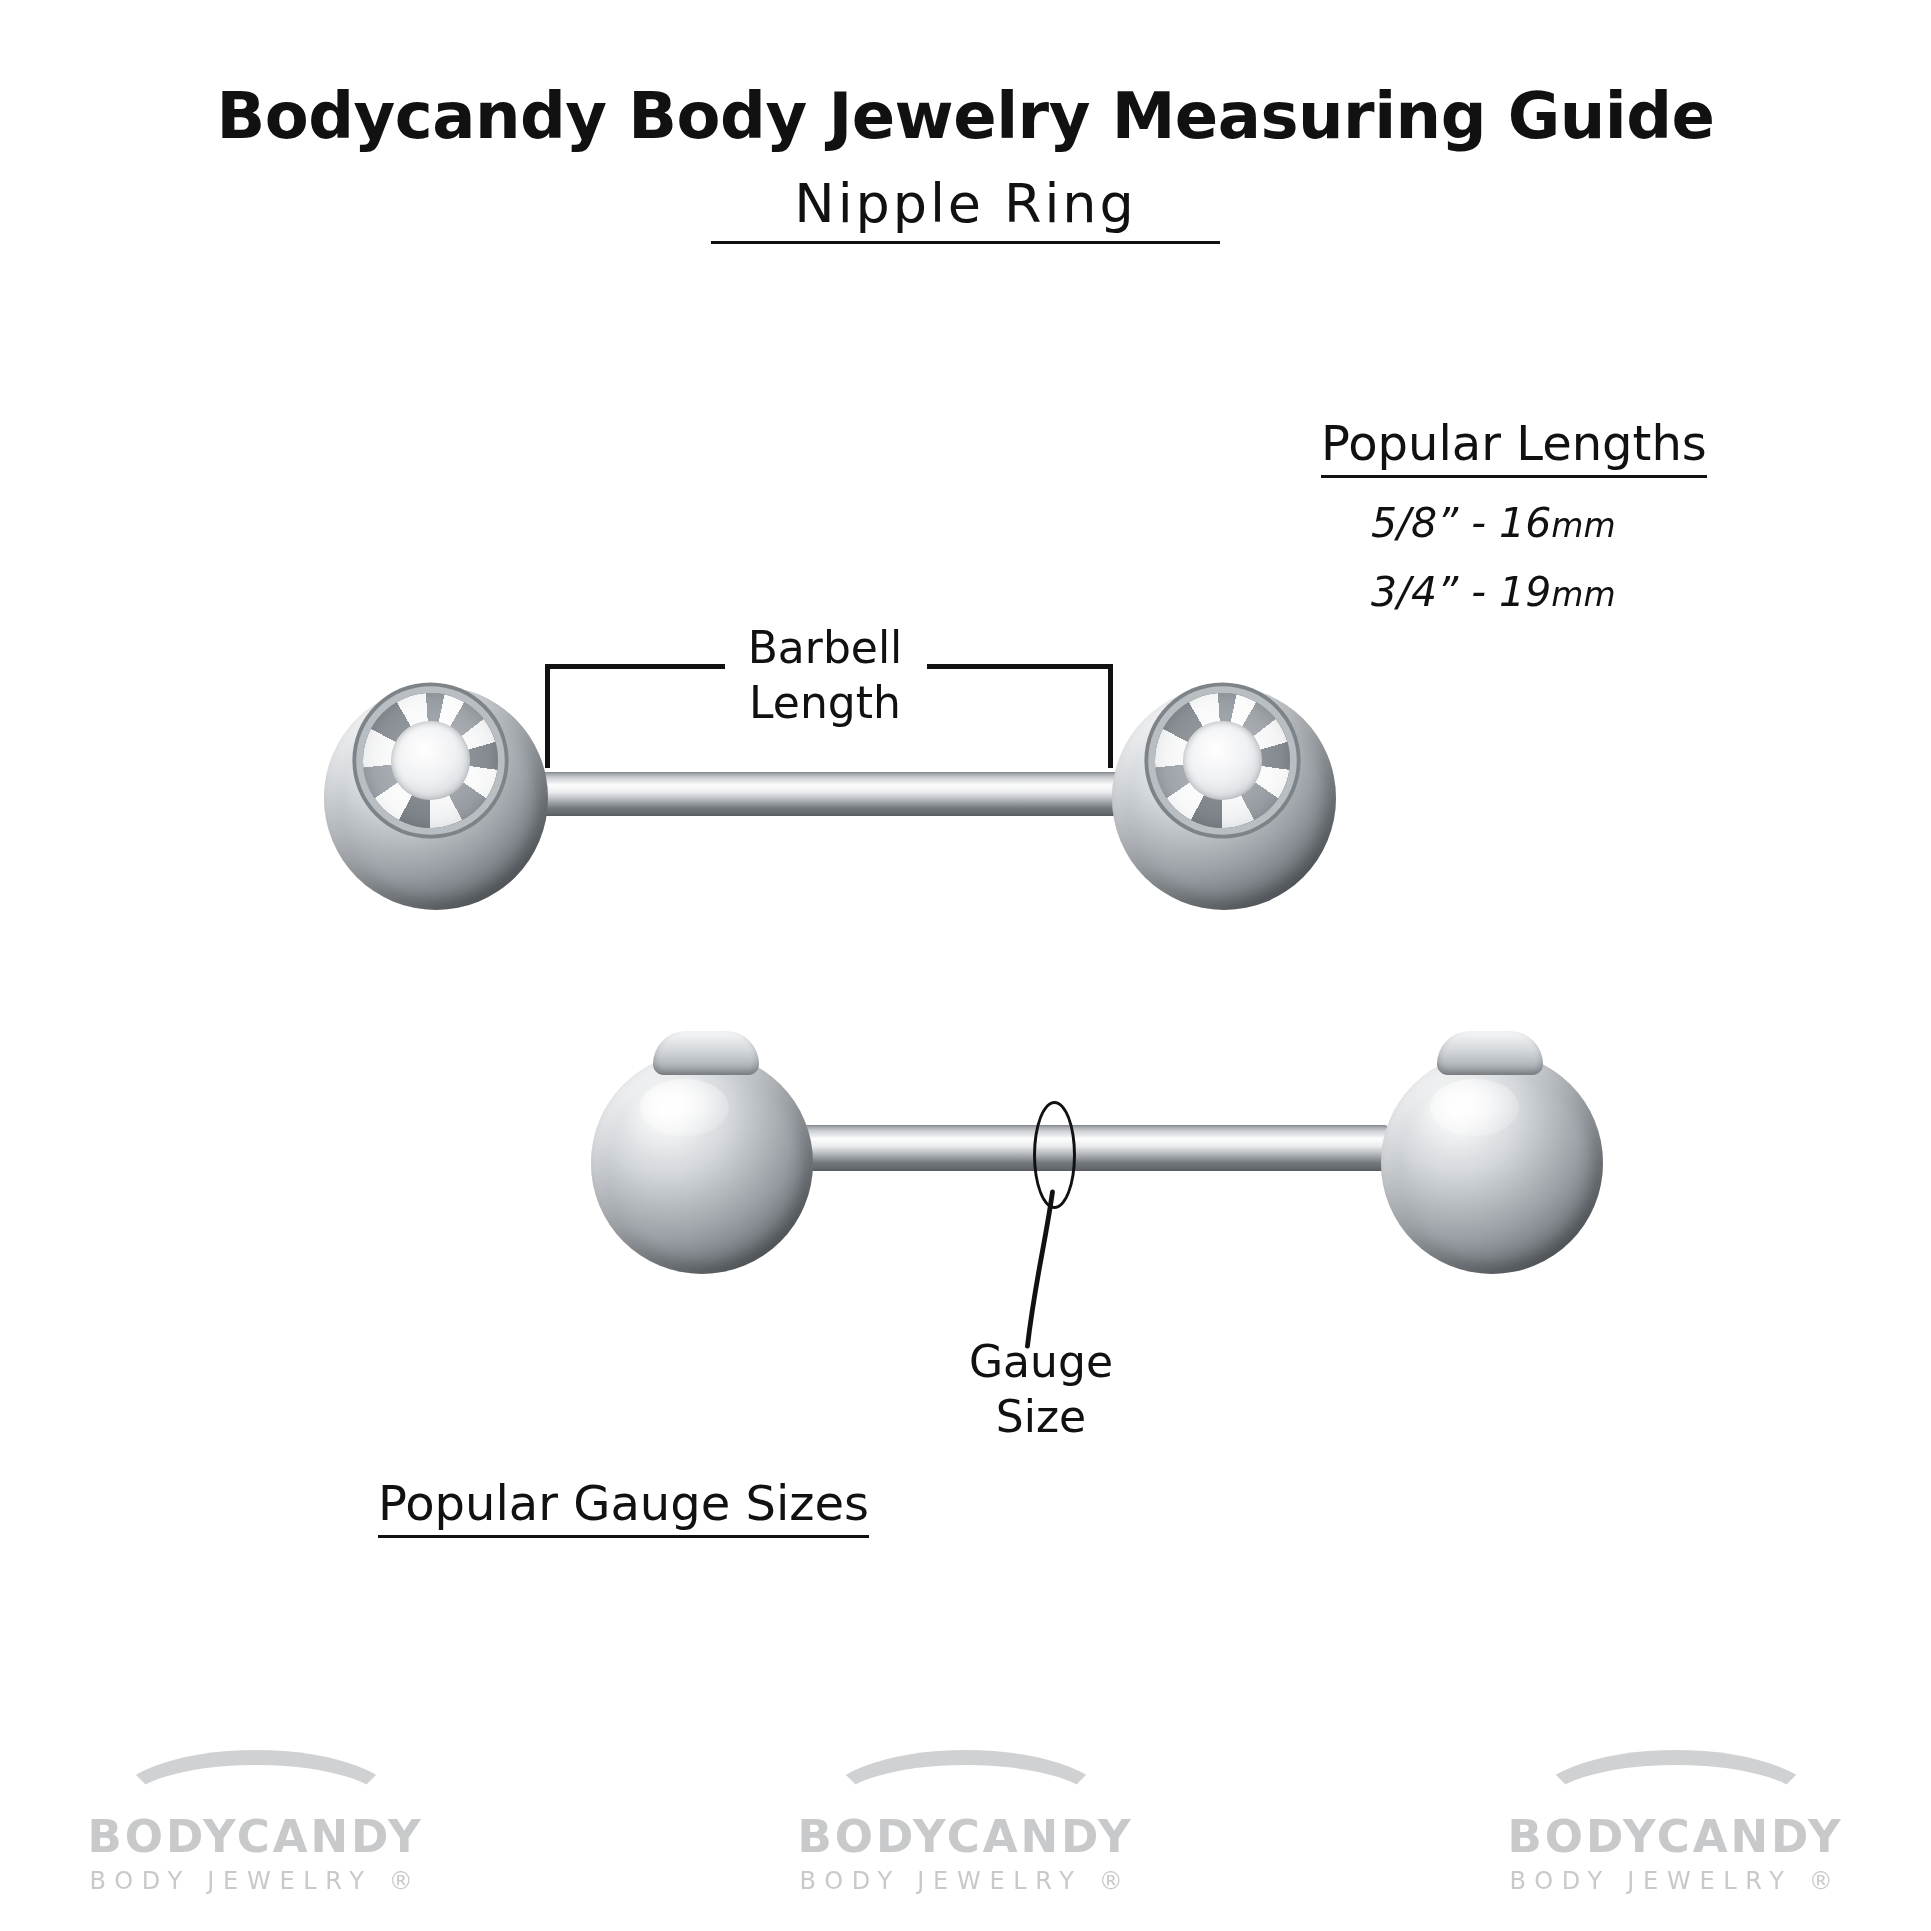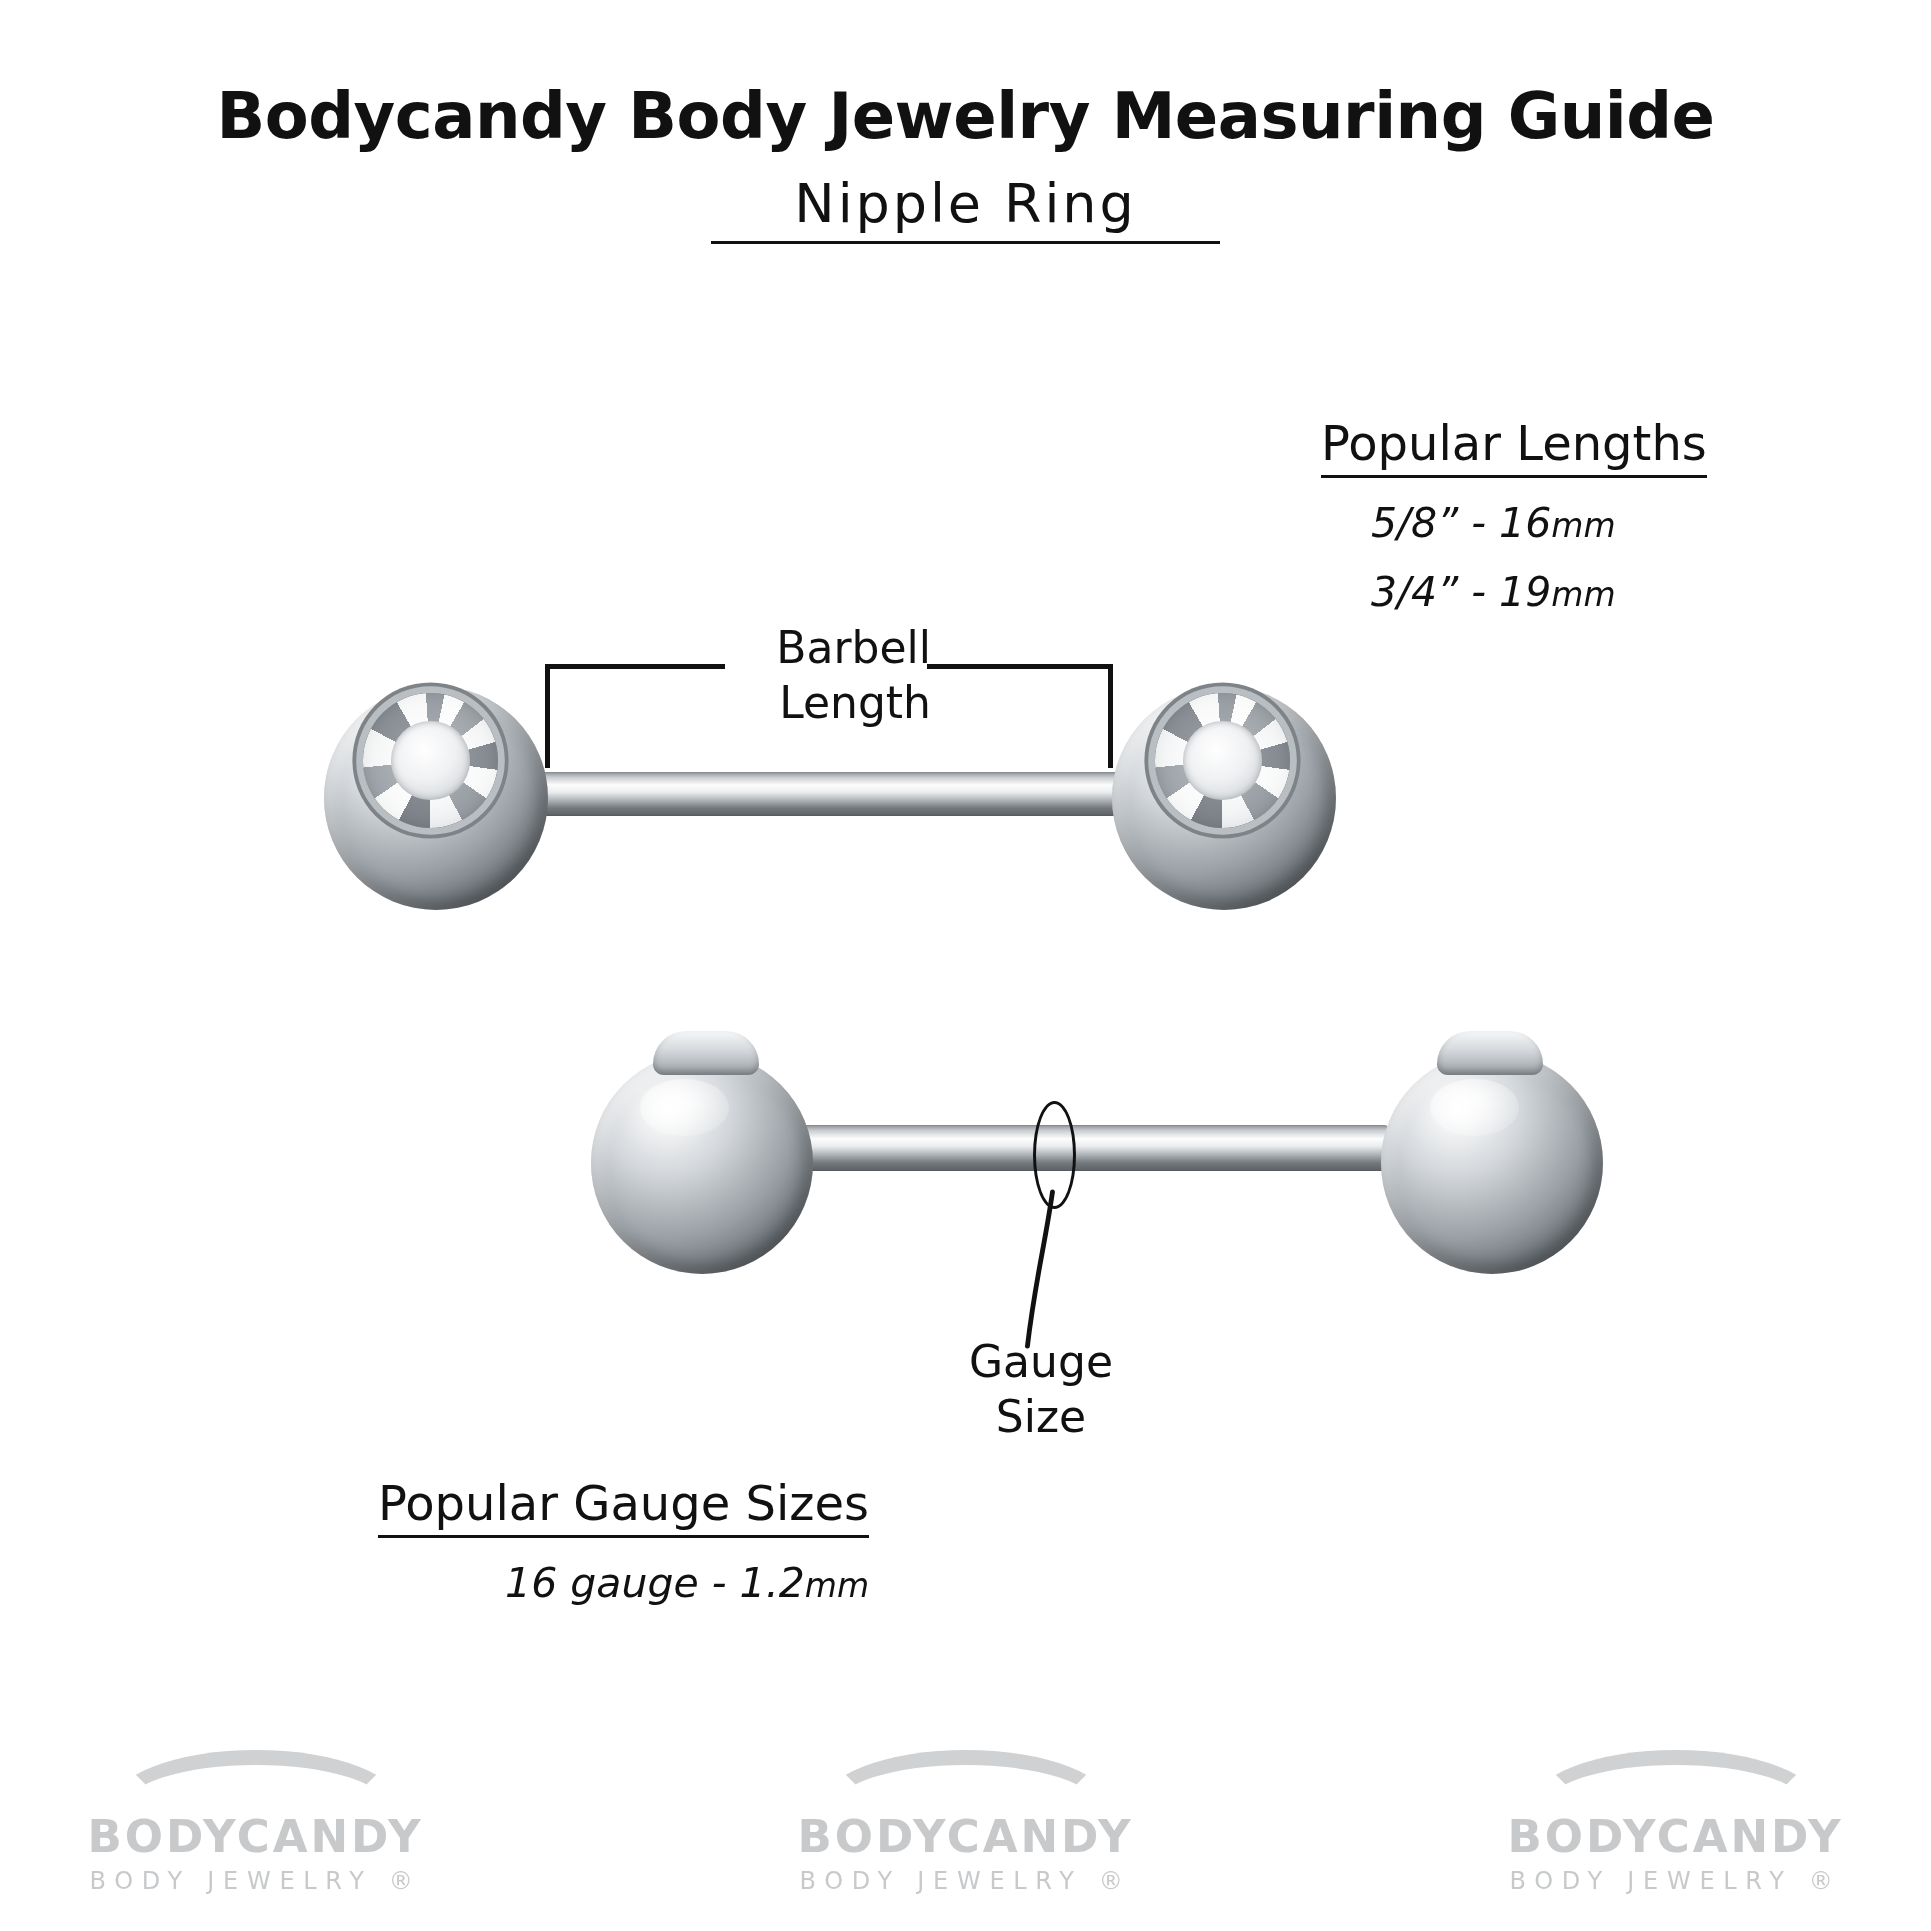--- a/index.html
+++ b/index.html
@@ -86,21 +86,21 @@
   }
   #popular-gauges .spec-line { padding-left: 85px; }
   #popular-gauges .spec-line .unit { font-size: 33px; }
 
   
   #barbell-label {
     position: absolute;
     top: 620px;
     left: 719px;
     width: 212px;
-    text-align: right;
+    text-align: center;
     font-family: "DejaVu Sans", sans-serif;
     font-size: 44px;
     line-height: 1.25;
     color: #111111;
   }
   .brk {
     position: absolute;
     background: #111111;
   }
 
@@ -306,23 +306,20 @@
 <svg style="position:absolute; left:985px; top:1188px;" width="135" height="164" viewBox="0 0 140 170">
   <path d="M 70 4 C 62 60, 52 96, 44 164" stroke="#111111" stroke-width="5" fill="none" stroke-linecap="round"></path>
 </svg>
 <div id="gauge-label">
   <div>Gauge</div>
   <div>Size</div>
 </div>
 
 <div id="popular-gauges">
   <div class="section-head">Popular Gauge Sizes</div>
-  <div class="spec-line">
-    <span>16 gauge - 1.2</span><span class="unit">mm</span>
-  </div>
 </div>
 
 <div class="logo" style="left:48px; top:1750px;">
   <div class="arc"></div>
   <div class="name">BODYCANDY</div>
   <div class="tag">BODY JEWELRY ®</div>
 </div>
 <div class="logo" style="left:758px; top:1750px;">
   <div class="arc"></div>
   <div class="name">BODYCANDY</div>

